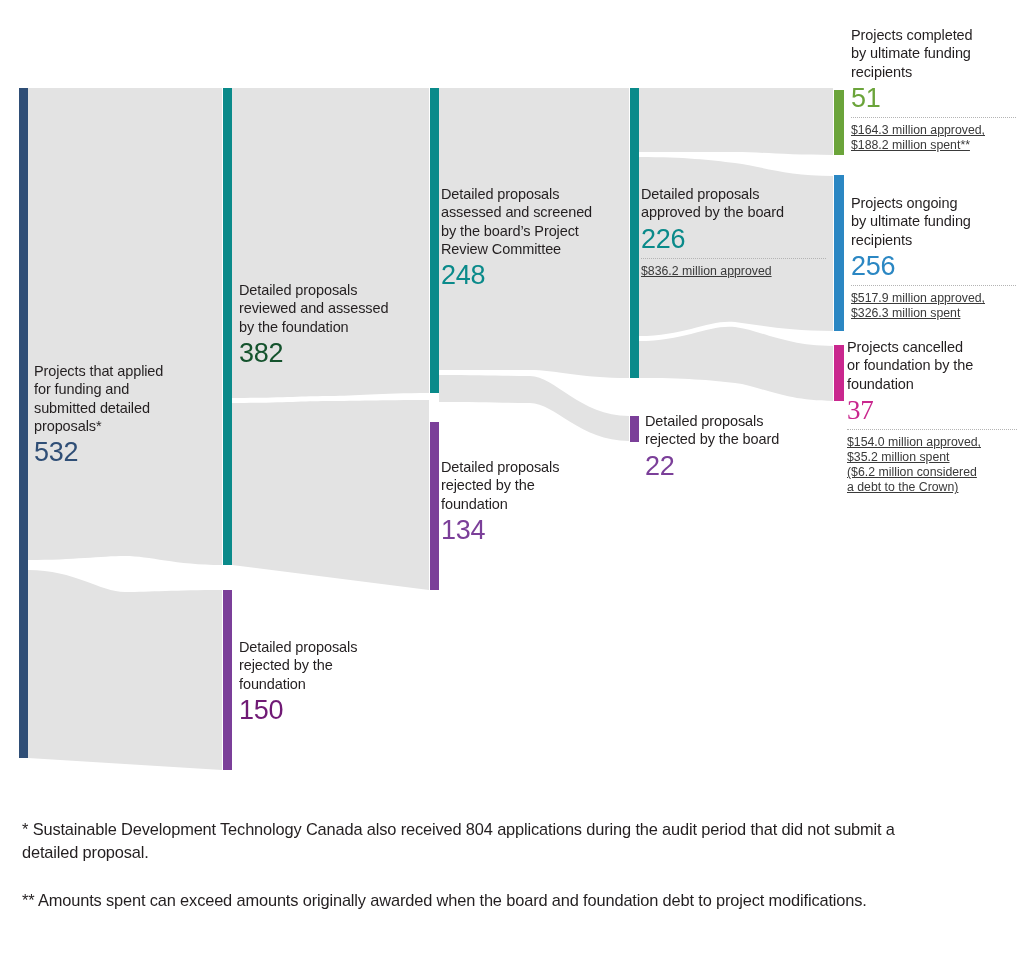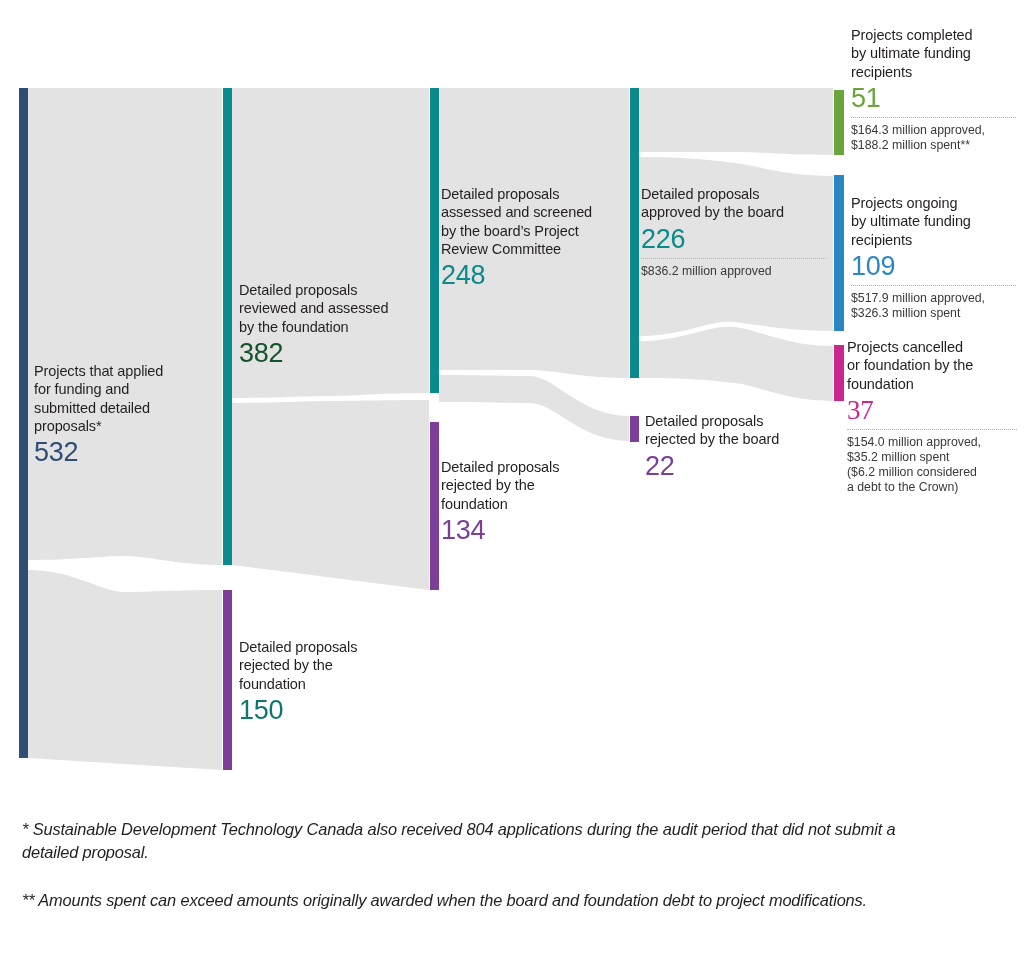--- a/index.html
+++ b/index.html
@@ -40,35 +40,35 @@
     letter-spacing: -0.3px;
     line-height: 1.1;
   }
   .lbl-sub {
     font-size: 12.3px;
     color: #3a3a3a;
     margin-top: 4px;
     padding-top: 5px;
     border-top: 1px dotted #b4b4b4;
     line-height: 1.22;
+    text-decoration: underline;
   }
 
   .footnotes {
     position: absolute;
     left: 22px;
     top: 818px;
     width: 880px;
   }
   .footnote {
     font-size: 16.4px;
     line-height: 1.42;
     color: #231f20;
     margin-bottom: 24px;
     letter-spacing: -0.15px;
-    font-style: italic;
   }
 </style>
 </head>
 <body>
 
 <svg id="sankey-canvas" viewBox="0 0 1024 800">
   <g>
 
     <path fill="#e3e3e3" d="M 28,88 L 222,88 L 222,565 C 175,565 150,556 125,556 C 100,556 75,560 28,560 Z"></path>
 
@@ -121,21 +121,21 @@
   <div class="lbl-value" style="color:#2f4e76;">532</div>
 </div>
 
 <div class="label-block" style="left:239px; top:281px; width:190px;">
   <div class="lbl-text">Detailed proposals<br><b>reviewed</b> and <b>assessed</b><br>by the foundation</div>
   <div class="lbl-value" style="color:#14532d;">382</div>
 </div>
 
 <div class="label-block" style="left:239px; top:638px; width:180px;">
   <div class="lbl-text">Detailed proposals<br><b>rejected</b> by the<br>foundation</div>
-  <div class="lbl-value" style="color:#0f766e;">150</div>
+  <div class="lbl-value" style="color:#701a75;">150</div>
 </div>
 
 <div class="label-block" style="left:441px; top:185px; width:190px;">
   <div class="lbl-text">Detailed proposals<br><b>assessed</b> and <b>screened</b><br>by the board’s Project<br>Review Committee</div>
   <div class="lbl-value" style="color:#0a8a8a;">248</div>
 </div>
 
 <div class="label-block" style="left:441px; top:458px; width:180px;">
   <div class="lbl-text">Detailed proposals<br><b>rejected</b> by the<br>foundation</div>
   <div class="lbl-value" style="color:#7b3f99;">134</div>
@@ -153,21 +153,21 @@
 </div>
 
 <div class="label-block" style="left:851px; top:26px; width:165px;">
   <div class="lbl-text">Projects <b>completed</b><br>by ultimate funding<br>recipients</div>
   <div class="lbl-value" style="color:#6ba43a;">51</div>
   <div class="lbl-sub">$164.3 million approved,<br>$188.2 million spent**</div>
 </div>
 
 <div class="label-block" style="left:851px; top:194px; width:165px;">
   <div class="lbl-text">Projects <b>ongoing</b><br>by ultimate funding<br>recipients</div>
-  <div class="lbl-value" style="color:#2b87c3;">109</div>
+  <div class="lbl-value" style="color:#2b87c3;">256</div>
   <div class="lbl-sub">$517.9 million approved,<br>$326.3 million spent</div>
 </div>
 
 <div class="label-block" style="left:847px; top:338px; width:170px;">
   <div class="lbl-text">Projects <b>cancelled</b><br>or <b>foundation</b> by the<br>foundation</div>
   <div class="lbl-value" style="color:#c9278e;font-family:Liberation Serif, serif;">37</div>
   <div class="lbl-sub">$154.0 million approved,<br>$35.2 million spent<br>($6.2 million considered<br>a debt to the Crown)</div>
 </div>
 
 <div class="footnotes">

